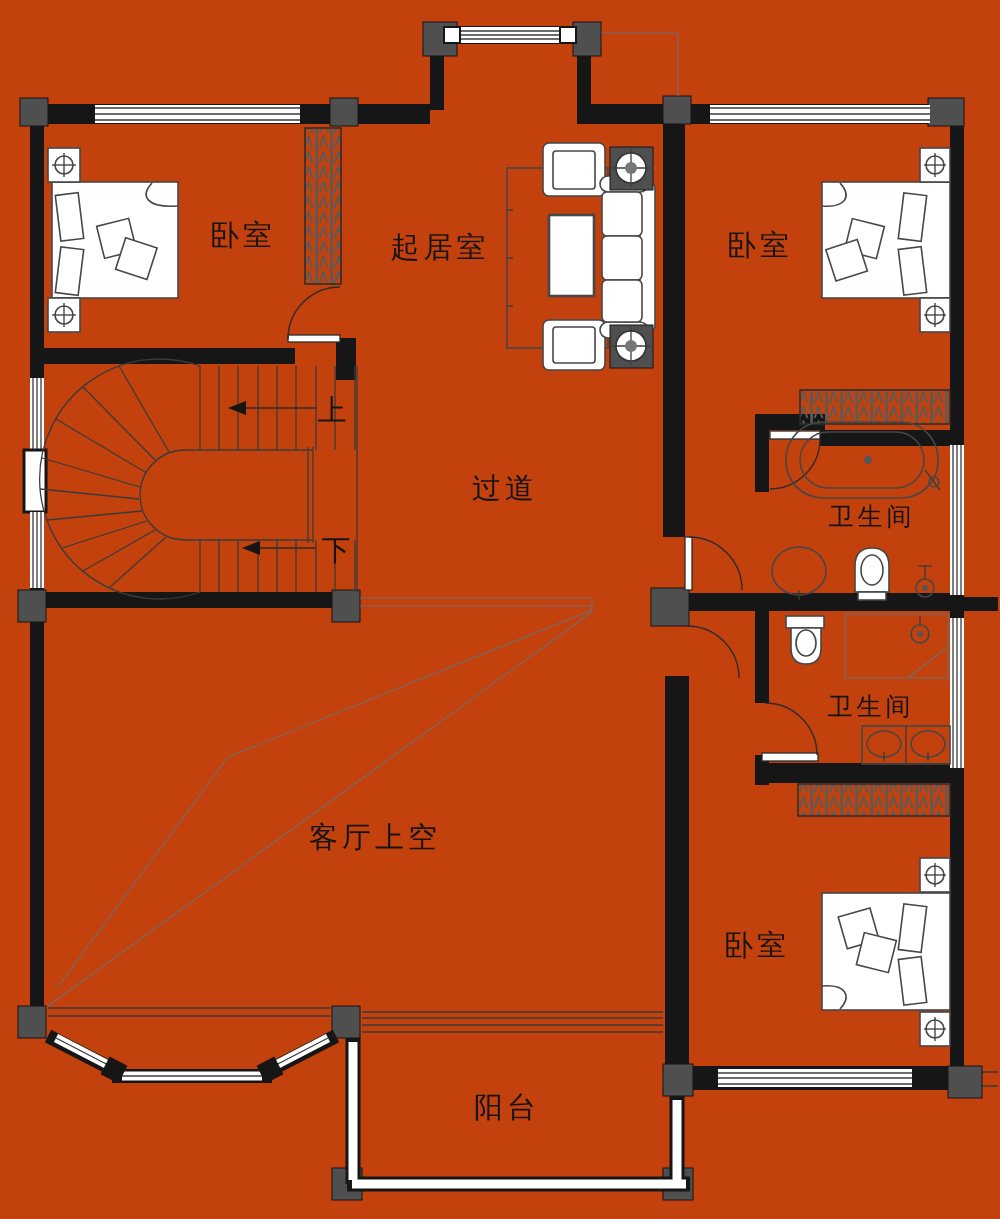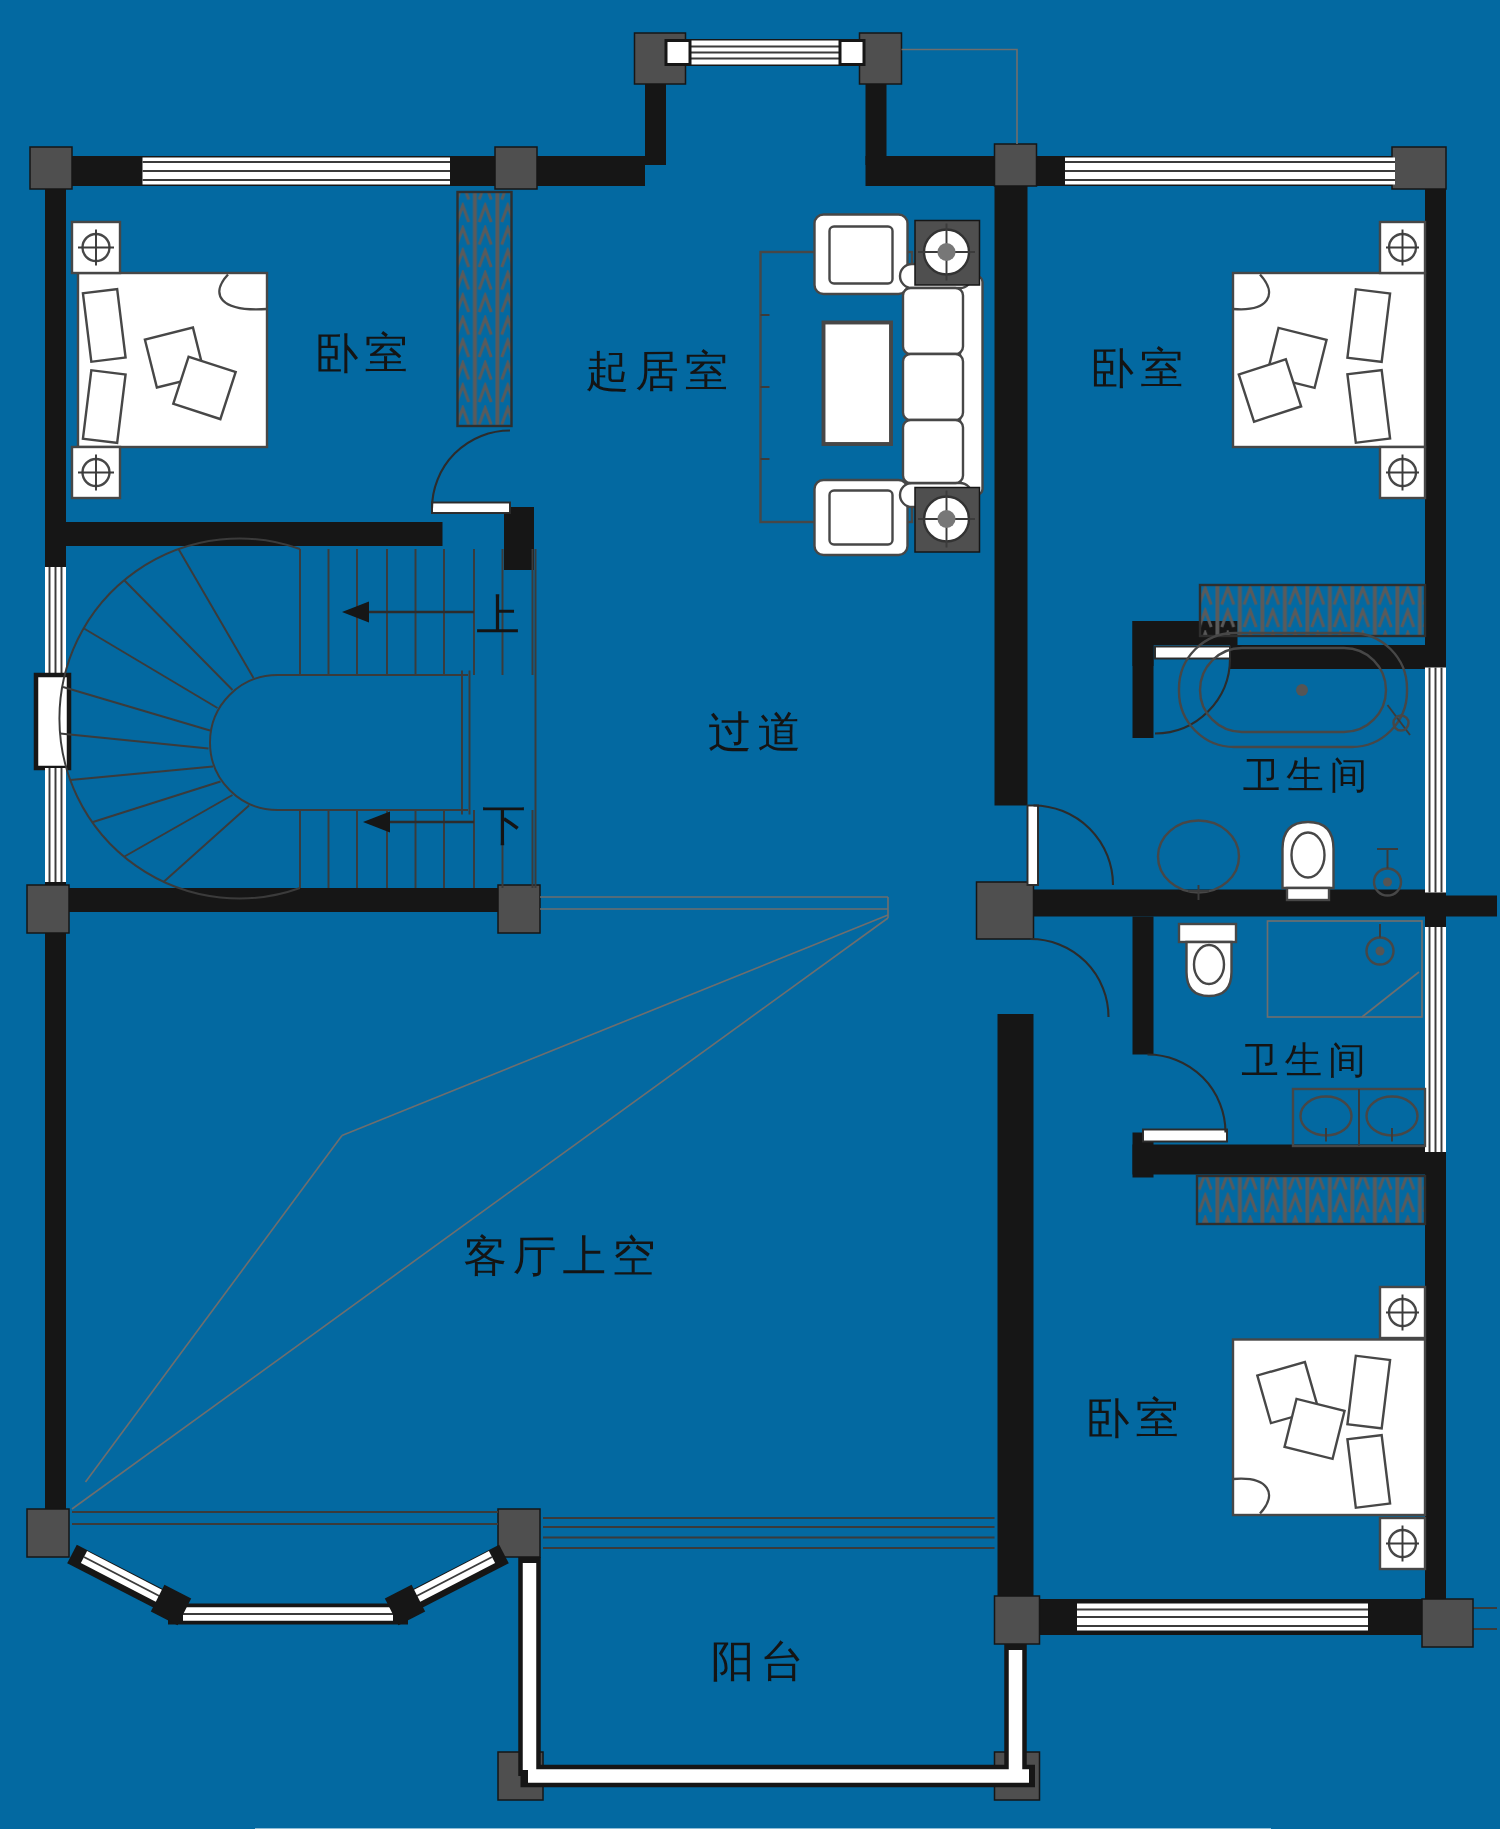--- a/index.html
+++ b/index.html
@@ -1,16 +1,16 @@
 <!DOCTYPE html>
 <html><head>
 <meta charset="utf-8">
 <style>
   html,body{margin:0;padding:0;background:#ffffff;}
-  .stage{width:1000px;height:1219px;position:relative;background:#0369a1;overflow:hidden;}
+  .stage{width:1000px;height:1219px;position:relative;background:#c2410c;overflow:hidden;}
   svg{display:block;}
   .wall{fill:#161616;}
   .col{fill:#4f4f4f;stroke:#161616;stroke-width:1;}
   .fw{fill:#ffffff;}
   .tl{stroke:#3b3b3b;stroke-width:1.3;fill:none;}
   .tlg{stroke:#6e6e6e;stroke-width:1.1;fill:none;}
   .door{stroke:#2c2c2c;stroke-width:1.4;fill:none;}
   .leaf{fill:#ffffff;stroke:#2c2c2c;stroke-width:1.3;}
   .fur{stroke:#474747;stroke-width:1.6;fill:#ffffff;}
   .furn{stroke:#474747;stroke-width:1.6;fill:none;}

